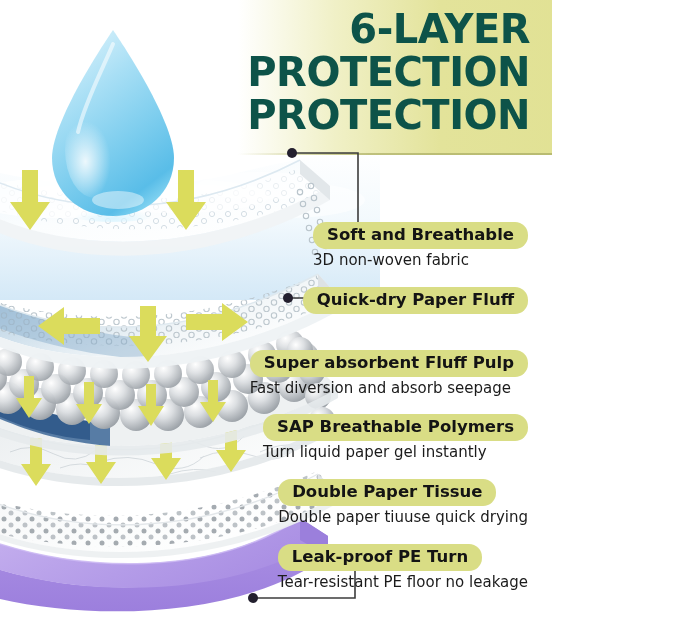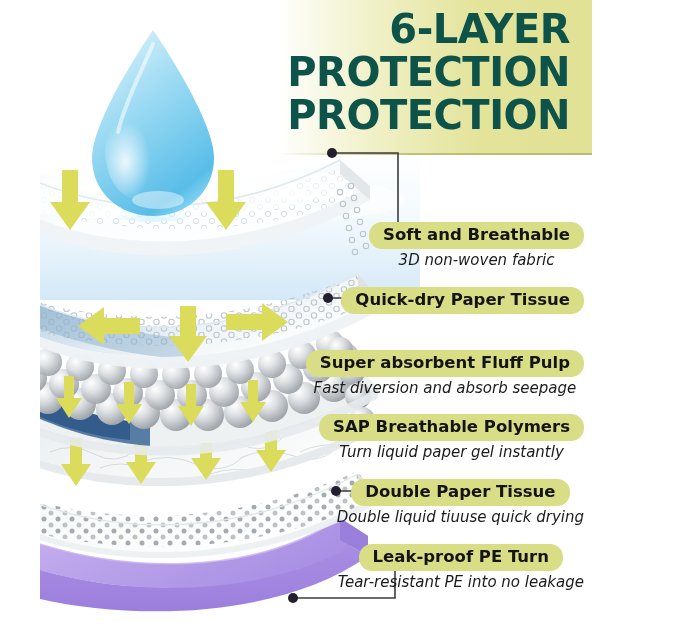--- a/index.html
+++ b/index.html
@@ -1,17 +1,17 @@
 <!DOCTYPE html>
 <html><head>
 <meta charset="utf-8">
 <style>
   html,body{margin:0;padding:0;background:#fff;}
   body{width:679px;height:632px;font-family:"Liberation Sans",sans-serif;}
-  #stage{position:relative;width:552px;height:632px;overflow:hidden;background:#ffffff;margin-left:40px;}
+  #stage{position:relative;width:552px;height:632px;overflow:hidden;background:#ffffff;}
 
   
   #title-band{
     position:absolute;left:238px;top:0;width:441px;height:155px;
     background:linear-gradient(to right,rgba(226,226,150,0) 0%,rgba(228,228,152,0.55) 22%,#e3e39a 46%,#dfe08f 100%);
   }
   #title-band .underline{
     position:absolute;left:0;bottom:0;width:100%;height:2px;
     background:linear-gradient(to right,rgba(190,190,120,0) 0%,rgba(175,178,105,.75) 30%,rgba(175,178,105,.85) 100%);
   }
@@ -22,33 +22,33 @@
     font-size:40px;line-height:43px;letter-spacing:-0.5px;
   }
   #title-text .l1{display:block;}
   #title-text .l2{display:block;}
   #title-text .l3{display:block;}
 
   
   #illustration{position:absolute;left:0;top:0;width:380px;height:632px;}
 
   
-  .callout{position:absolute;right:8px;text-align:center;}
+  .callout{position:absolute;right:24px;text-align:left;}
   .pill{
     display:inline-block;
     background:#d9dd85;border-radius:13px;
     padding:2px 14px 4px 14px;
     color:#141414;font-weight:bold;
     font-family:"DejaVu Sans","Liberation Sans",sans-serif;
     font-size:16.5px;line-height:21px;white-space:nowrap;
   }
   .sub{
     display:block;margin-top:2px;color:#1b1b1b;
     font-family:"DejaVu Sans","Liberation Sans",sans-serif;
-    font-size:15px;line-height:18px;white-space:nowrap;font-style:italic;
+    font-size:15px;line-height:18px;white-space:nowrap;
   }
   .sub .l2{display:block;}
   #c0{top:222px;} #c1{top:287px;} #c2{top:350px;}
   #c3{top:414px;} #c4{top:479px;} #c5{top:544px;}
 
   #leaders{position:absolute;left:0;top:0;width:679px;height:632px;pointer-events:none;}
 </style>
 </head>
 <body>
 
@@ -351,38 +351,38 @@
       <circle cx="253" cy="598" r="5"></circle>
     </g>
   </svg>
 
   <div class="callout" id="c0">
     <span class="pill">Soft and Breathable</span>
     <span class="sub">3D non-woven fabric</span>
   </div>
 
   <div class="callout" id="c1">
-    <span class="pill">Quick-dry Paper Tissue</span>
+    <span class="pill">Quick-dry Paper Fluff</span>
   </div>
 
   <div class="callout" id="c2">
     <span class="pill">Super absorbent Fluff Pulp</span>
     <span class="sub">Fast diversion and absorb seepage</span>
   </div>
 
   <div class="callout" id="c3">
     <span class="pill">SAP Breathable Polymers</span>
     <span class="sub">Turn liquid paper gel instantly</span>
   </div>
 
   <div class="callout" id="c4">
     <span class="pill">Double Paper Tissue</span>
-    <span class="sub">Double liquid tiuuse quick drying</span>
+    <span class="sub">Double paper tiuuse quick drying</span>
   </div>
 
   <div class="callout" id="c5">
     <span class="pill">Leak-proof PE Turn</span>
     <span class="sub">
-      <span>Tear-resistant PE into no leakage</span>
+      <span>Tear-resistant PE floor no leakage</span>
     </span>
   </div>
 
 </div>
 
 </body></html>

